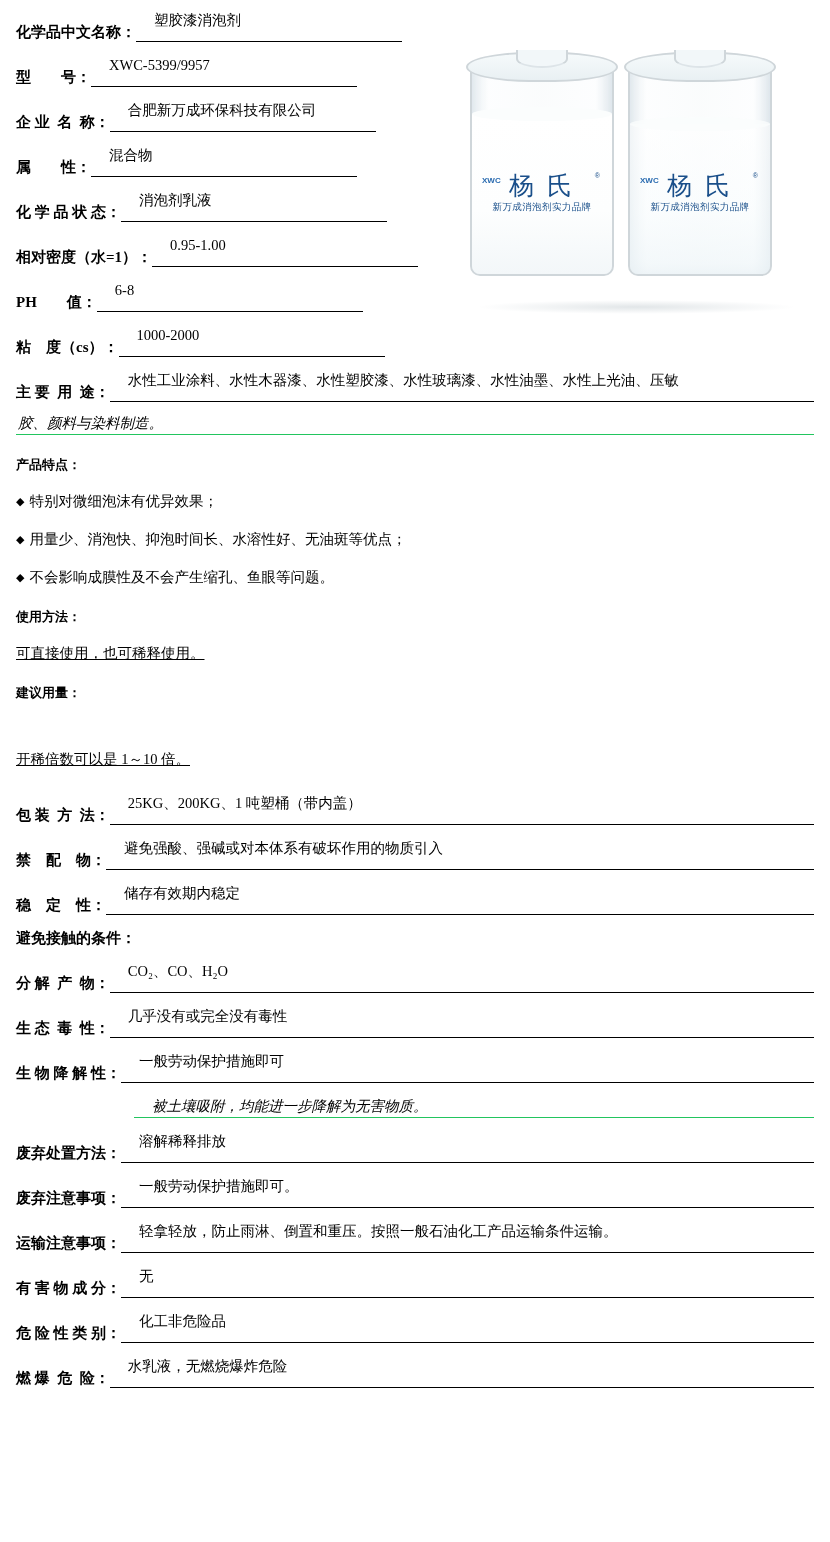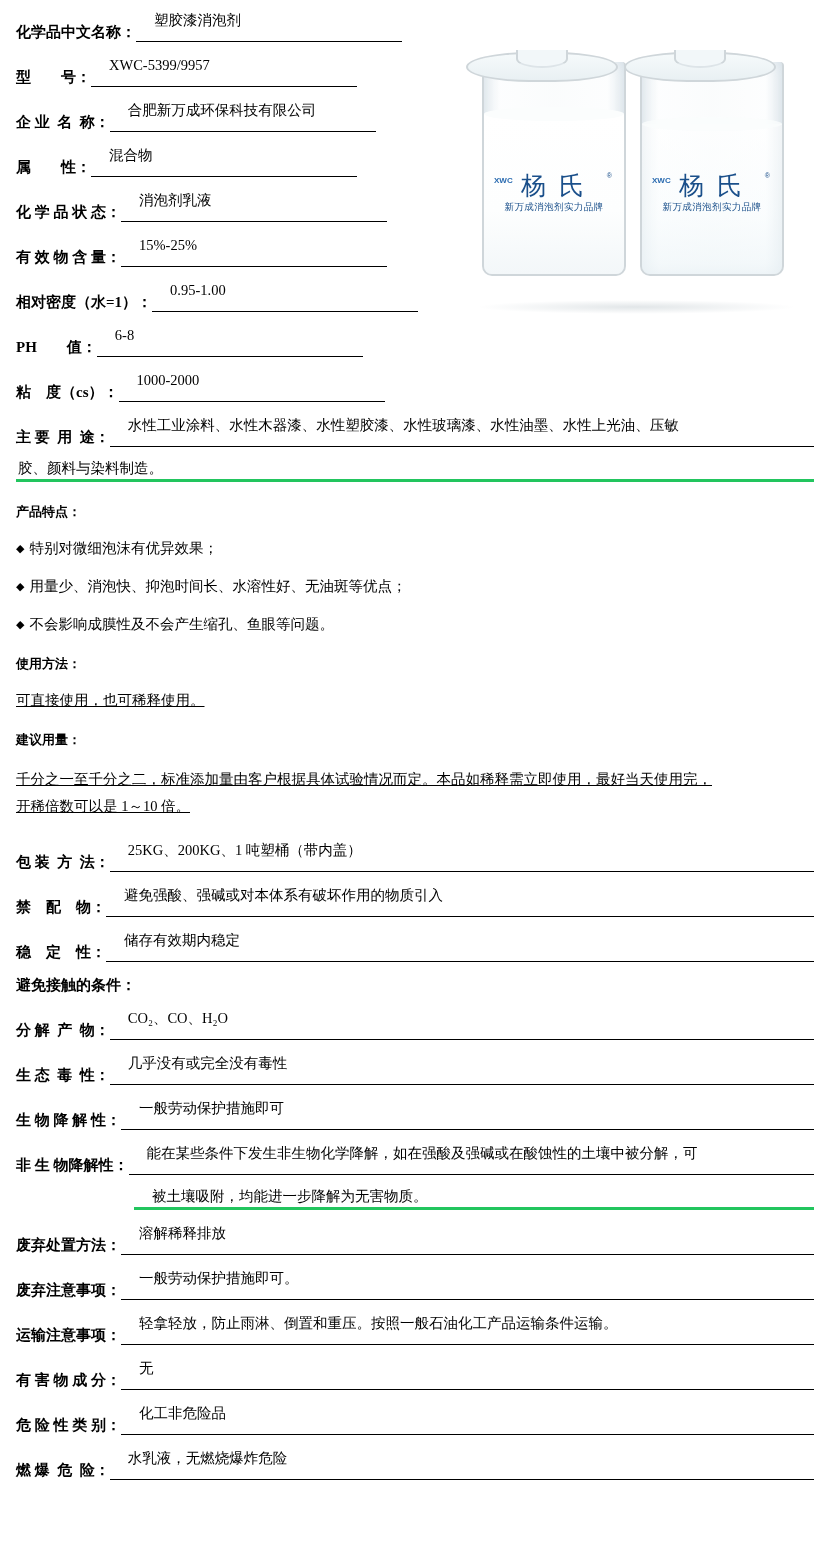--- a/index.html
+++ b/index.html
@@ -61,26 +61,27 @@
   
   .row.multiline {
     display: block;
     margin-bottom: 0;
   }
   .row.multiline .firstline {
     display: flex;
     align-items: flex-end;
   }
   .row.multiline .contline {
-    border-bottom: 3px solid #22c55e;
+    border-bottom: 1px solid #22c55e;
     font-size: 14.5px;
     line-height: 20px;
     padding-bottom: 1px;
     margin-top: 11px;
     padding-left: 2px;
+    font-style: italic;
   }
   .row.multiline .contline.indent {
     margin-left: 118px;
     padding-left: 18px;
   }
 
   
   .sec-title {
     font-weight: bold;
     font-size: 13px;
@@ -120,21 +121,21 @@
     position: absolute;
     top: 22px;
     width: 140px;
     height: 230px;
   }
   .beaker.left { left: 8px; }
   .beaker.right { left: 166px; }
   .glass {
     position: absolute;
     top: 18px;
-    left: 12px;
+    left: 0;
     width: 140px;
     height: 212px;
     border: 2px solid #cfd6da;
     border-top: none;
     border-radius: 4px 4px 10px 10px;
     background: linear-gradient(to right,
        rgba(235,241,244,0.95) 0%,
        rgba(252,253,254,0.75) 12%,
        rgba(246,249,250,0.5) 50%,
        rgba(252,253,254,0.75) 88%,
@@ -289,24 +290,20 @@
       </div>
       <div class="row">
         <div class="label">属        性：</div>
         <div class="value">混合物</div>
       </div>
       <div class="row">
         <div class="label">化 学 品 状 态：</div>
         <div class="value">消泡剂乳液</div>
       </div>
       <div class="row">
-        <div class="label">有 效 物 含 量：</div>
-        <div class="value">15%-25%</div>
-      </div>
-      <div class="row">
         <div class="label">相对密度（水=1）：</div>
         <div class="value">0.95-1.00</div>
       </div>
       <div class="row">
         <div class="label">PH        值：</div>
         <div class="value">6-8</div>
       </div>
       <div class="row">
         <div class="label">粘    度（cs）：</div>
         <div class="value">1000-2000</div>
@@ -330,21 +327,21 @@
     </div>
     <div class="bullet">
       <span class="dia">◆</span><span>不会影响成膜性及不会产生缩孔、鱼眼等问题。</span>
     </div>
 
     <div class="sec-title">使用方法：</div>
     <div class="para">可直接使用，也可稀释使用。</div>
 
     <div class="sec-title">建议用量：</div>
     <div class="para two-line">
-      <span>千分之一至千分之二，标准添加量由客户根据具体试验情况而定。本品如稀释需立即使用，最好当天使用完，</span><br>
+      <br>
       <span>开稀倍数可以是 1～10 倍。</span>
     </div>
 
     <div class="row">
       <div class="label">包 装  方  法：</div>
       <div class="value">25KG、200KG、1 吨塑桶（带内盖）</div>
     </div>
     <div class="row">
       <div class="label">禁    配    物：</div>
       <div class="value">避免强酸、强碱或对本体系有破坏作用的物质引入</div>
@@ -363,24 +360,20 @@
     <div class="row">
       <div class="label">生 态  毒  性：</div>
       <div class="value">几乎没有或完全没有毒性</div>
     </div>
     <div class="row">
       <div class="label">生 物 降 解 性：</div>
       <div class="value">一般劳动保护措施即可</div>
     </div>
 
     <div class="row multiline">
-      <div class="firstline">
-        <div class="label">非 生 物降解性：</div>
-        <div class="value">能在某些条件下发生非生物化学降解，如在强酸及强碱或在酸蚀性的土壤中被分解，可</div>
-      </div>
       <div class="contline indent">被土壤吸附，均能进一步降解为无害物质。</div>
     </div>
 
     <div style="height:13px"></div>
 
     <div class="row">
       <div class="label">废弃处置方法：</div>
       <div class="value">溶解稀释排放</div>
     </div>
     <div class="row">

